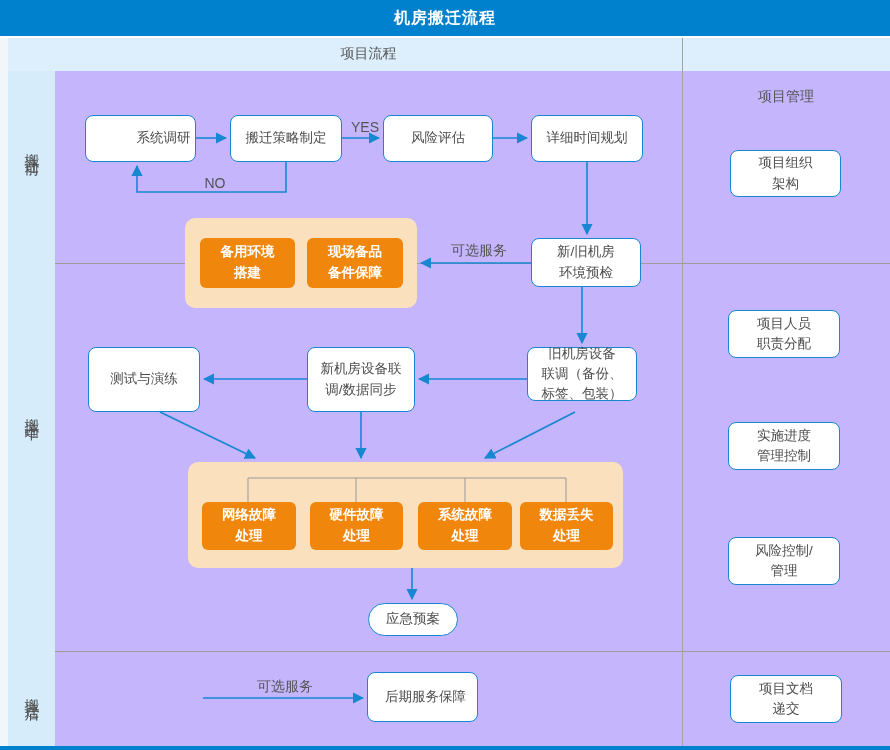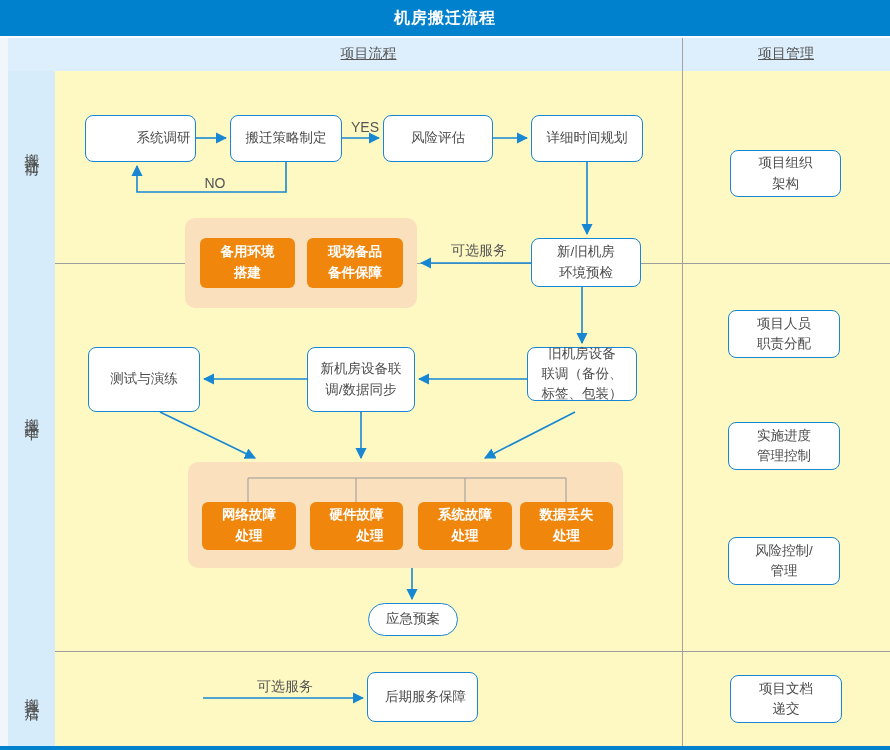--- a/index.html
+++ b/index.html
@@ -1,25 +1,25 @@
 <!DOCTYPE html>
 <html><head>
 <meta charset="utf-8">
 <style>
   html,body{margin:0;padding:0;}
   body{font-family:"Liberation Sans","DejaVu Sans",sans-serif;}
-  #canvas{position:relative;width:890px;height:750px;background:#fef9c3;overflow:hidden;}
+  #canvas{position:relative;width:890px;height:750px;background:#c4b5fd;overflow:hidden;}
 
   
   .titlebar{position:absolute;left:0;top:0;width:890px;height:36px;background:#0081ce;
             display:flex;align-items:center;justify-content:center;color:#fff;
             font-size:16px;font-weight:600;letter-spacing:1px;z-index:5;}
   .colband{position:absolute;left:0;top:38px;width:890px;height:33px;background:#ddeffc;z-index:0;}
   .colhead{position:absolute;top:38px;height:31px;display:flex;align-items:center;justify-content:center;
-           color:#555;font-size:14px;z-index:1;text-decoration:underline;}
+           color:#555;font-size:14px;z-index:1;}
   .whitegap{position:absolute;left:0;top:36px;width:890px;height:2px;background:#fdfdfd;z-index:1;}
   .bottombar{position:absolute;left:0;top:746px;width:890px;height:4px;background:#0081ce;z-index:5;}
   .leftedge{position:absolute;left:0;top:38px;width:8px;height:708px;background:#f1f6fb;z-index:0;}
   .phasestrip{position:absolute;left:8px;top:71px;width:47px;height:675px;background:#d6ecfa;z-index:0;}
   .vdivider{position:absolute;left:682px;top:38px;width:1px;height:708px;background:#a3a3a3;z-index:1;}
   .hsep{position:absolute;left:55px;width:835px;height:1px;background:#9d9d9d;z-index:1;}
 
   .phase{position:absolute;left:8px;width:47px;display:flex;align-items:center;justify-content:center;
          writing-mode:vertical-lr;text-orientation:upright;color:#4c4c4c;font-size:15px;
          letter-spacing:4px;z-index:2;}
@@ -38,21 +38,21 @@
 </style>
 </head>
 <body>
 
 <div id="canvas">
 
   <div class="titlebar">机房搬迁流程</div>
   <div class="whitegap"></div>
   <div class="colband"></div>
   <div class="colhead" style="left:55px;width:627px;">项目流程</div>
-  <div class="colhead" style="left:682px;width:208px;">项目管理</div>
+  <div class="colhead" style="left:682px;width:208px;margin-top:43px;">项目管理</div>
   <div class="leftedge"></div>
   <div class="phasestrip"></div>
   <div class="vdivider"></div>
   <div class="hsep" style="top:263px;"></div>
   <div class="hsep" style="top:651px;"></div>
   <div class="bottombar"></div>
 
   <div class="phase" style="top:107px;height:80px;">搬迁前</div>
   <div class="phase" style="top:372px;height:80px;">搬迁中</div>
   <div class="phase" style="top:652px;height:80px;">搬迁后</div>
@@ -117,20 +117,20 @@
 管理</div>
   <div class="node" style="left:730px;top:675px;width:112px;height:48px;">项目文档
 递交</div>
 
   <div class="onode" style="left:200px;top:238px;width:95px;height:50px;">备用环境
 搭建</div>
   <div class="onode" style="left:307px;top:238px;width:96px;height:50px;">现场备品
 备件保障</div>
   <div class="onode" style="left:202px;top:502px;width:94px;height:48px;">网络故障
 处理</div>
-  <div class="onode" style="left:310px;top:502px;width:93px;height:48px;text-align:right;">硬件故障
+  <div class="onode" style="left:310px;top:502px;width:93px;height:48px;">硬件故障
 处理</div>
   <div class="onode" style="left:418px;top:502px;width:94px;height:48px;">系统故障
 处理</div>
   <div class="onode" style="left:520px;top:502px;width:93px;height:48px;">数据丢失
 处理</div>
 
 </div>
 
 </body></html>

